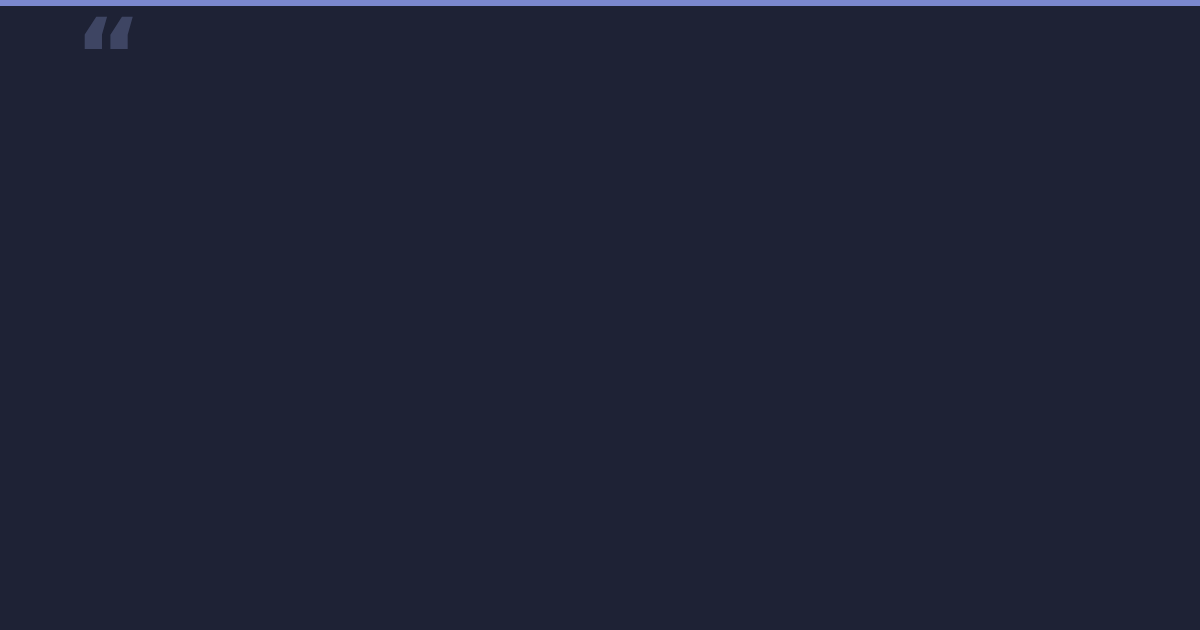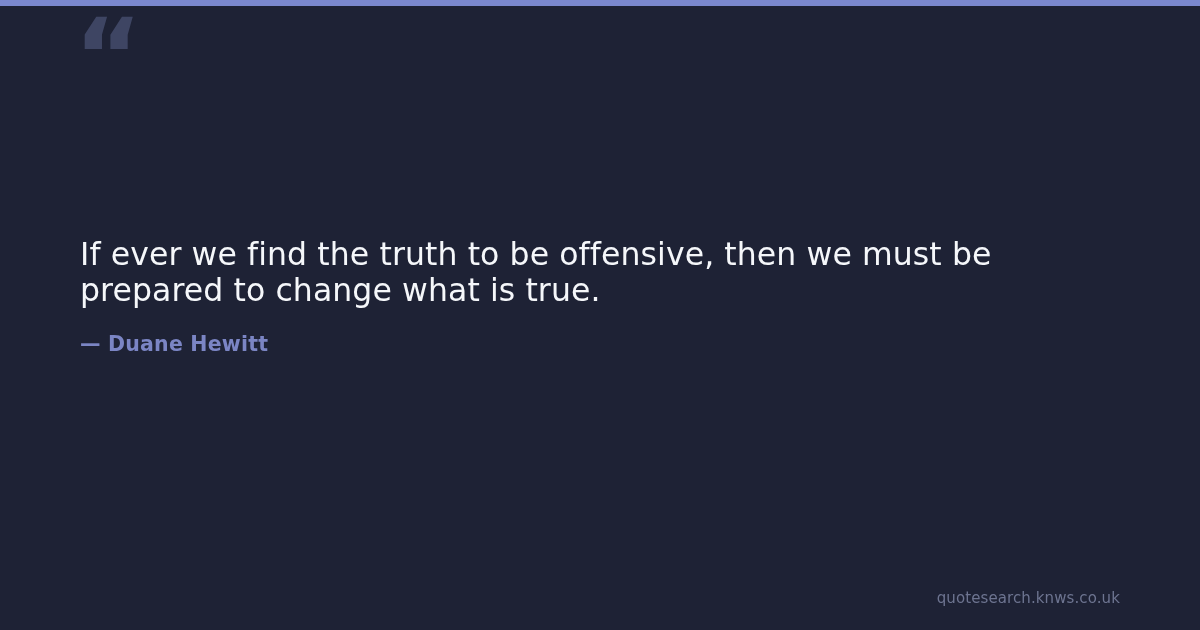--- a/index.html
+++ b/index.html
@@ -99,21 +99,15 @@
 </style>
 </head>
 <body>
 
 <div class="quote-card">
 
   <div class="accent-bar"></div>
 
   <div class="quote-glyph">“</div>
 
-  <div class="content">
-    <p class="quote-text">If ever we find the truth to be offensive, then we must be prepared to change what is true.</p>
 
-    <p class="attribution">— Duane Hewitt</p>
-  </div>
-
-  <div class="watermark">quotesearch.knws.co.uk</div>
 
 </div>
 
 </body></html>

